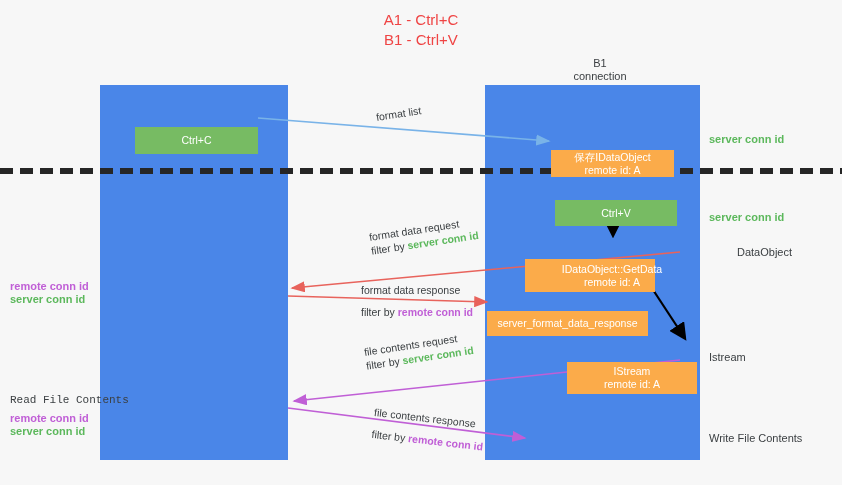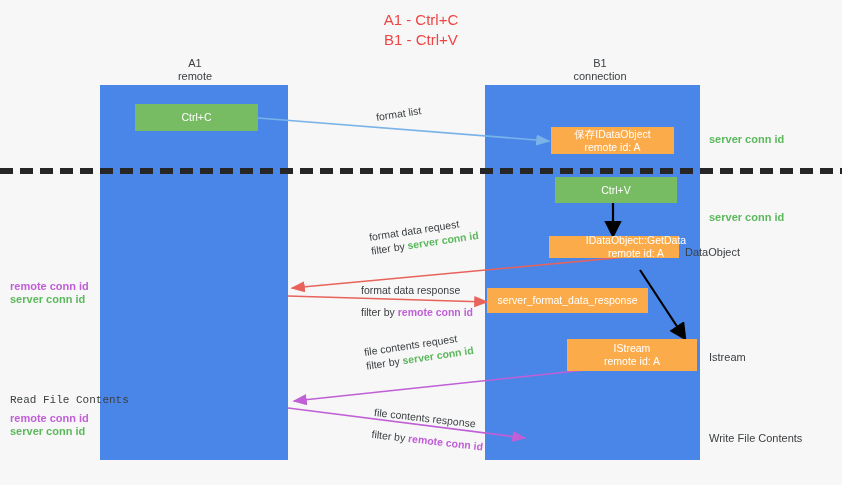--- a/index.html
+++ b/index.html
@@ -65,20 +65,21 @@
     box-sizing: border-box;
     display: flex;
     flex-direction: column;
     align-items: center;
     justify-content: center;
     text-align: center;
     color: #ffffff;
     font-size: 10.5px;
     line-height: 13px;
     white-space: pre;
+    margin-top: 23px;
   }
   .node.green { background: #6aa84f; background: #77bb63; }
   .node.orange { background: #fbab4a; }
   .node .l2 { font-size: 10.5px; }
 
   
   .ann {
     font-size: 11px;
     line-height: 14px;
     white-space: pre;
@@ -136,59 +137,58 @@
     <line x1="680" y1="360" x2="294" y2="401" stroke="#c05fd6" stroke-width="1.6" marker-end="url(#ah-purple)"></line>
 
     <line x1="288" y1="408" x2="525" y2="438" stroke="#c05fd6" stroke-width="1.6" marker-end="url(#ah-purple)"></line>
   </svg>
 
   <div class="abs" id="divider"></div>
 
   <div class="abs" id="title">A1 - Ctrl+C
 B1 - Ctrl+V</div>
 
-  <div class="abs col-header" id="hdr-a1"><span>A1</span><br><span>remote</span></div>
 
   <div class="abs col-header" id="hdr-b1"><span>B1</span><br><span>connection</span></div>
 
   <div class="abs node green" style="left:135px;top:104px;width:123px;height:27px;">
     <span>Ctrl+C</span>
   </div>
 
   <div class="abs node orange" style="left:551px;top:127px;width:123px;height:27px;">
     <span>保存IDataObject</span>
     <span class="l2">remote id: A</span>
   </div>
 
   <div class="abs node green" style="left:555px;top:177px;width:122px;height:26px;">
     <span>Ctrl+V</span>
   </div>
 
-  <div class="abs node orange" style="left:549px;top:236px;width:130px;height:22px;padding-left:44px;">
+  <div class="abs node orange" style="left:525px;top:236px;width:130px;height:33px;padding-left:44px;">
     <span>IDataObject::GetData</span>
     <span class="l2">remote id: A</span>
   </div>
 
   <div class="abs node orange" style="left:567px;top:339px;width:130px;height:32px;">
     <span>IStream</span>
     <span class="l2">remote id: A</span>
   </div>
 
 
   <div class="abs node orange" style="left:487px;top:288px;width:161px;height:25px;">
     <span>server_format_data_response</span>
   </div>
 
 
 
   <div class="abs ann green" style="left:709px;top:132px;">server conn id</div>
 
   <div class="abs ann green" style="left:709px;top:210px;">server conn id</div>
 
-  <div class="abs ann dark" style="left:685px;top:245px;">DataObject</div>
+  <div class="abs ann dark" style="left:737px;top:245px;">DataObject</div>
 
   <div class="abs ann dark" style="left:709px;top:350px;">Istream</div>
 
   <div class="abs ann dark" style="left:709px;top:431px;">Write File Contents</div>
 
   <div class="abs ann purple" style="left:10px;top:279px;">remote conn id</div>
   <div class="abs ann green" style="left:10px;top:292px;">server conn id</div>
 
   <div class="abs ann dark" style="left:10px;top:393px;font-family:Liberation Mono, monospace;">Read File Contents</div>
   <div class="abs ann purple" style="left:10px;top:411px;">remote conn id</div>

